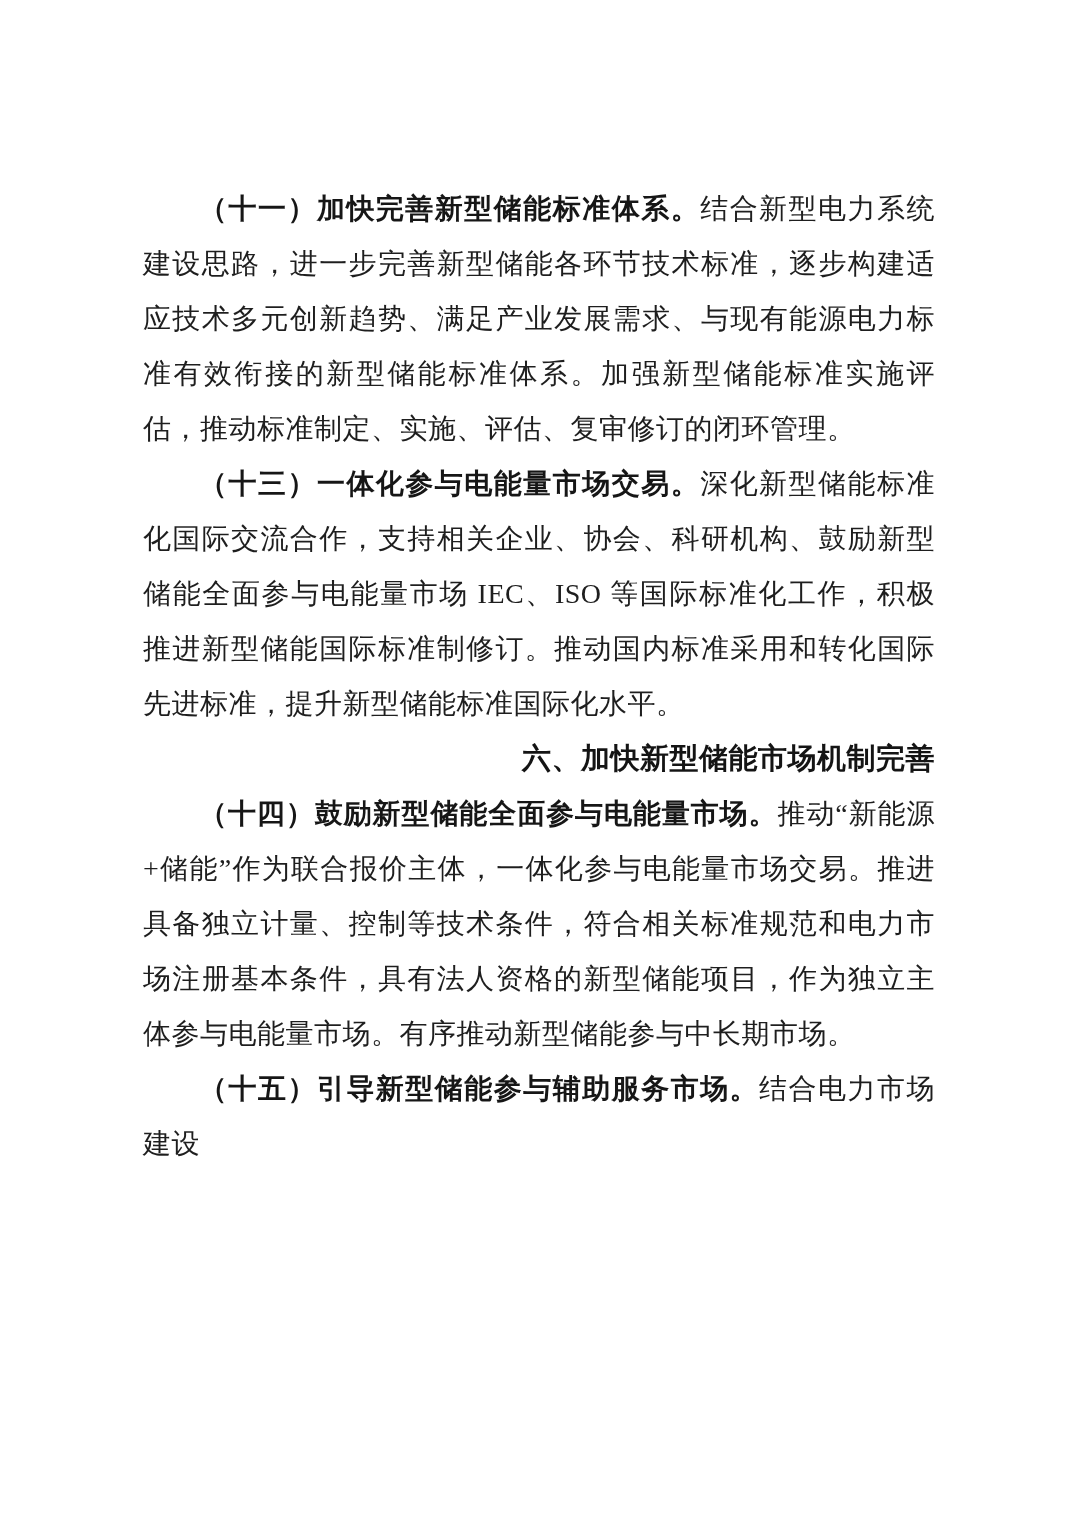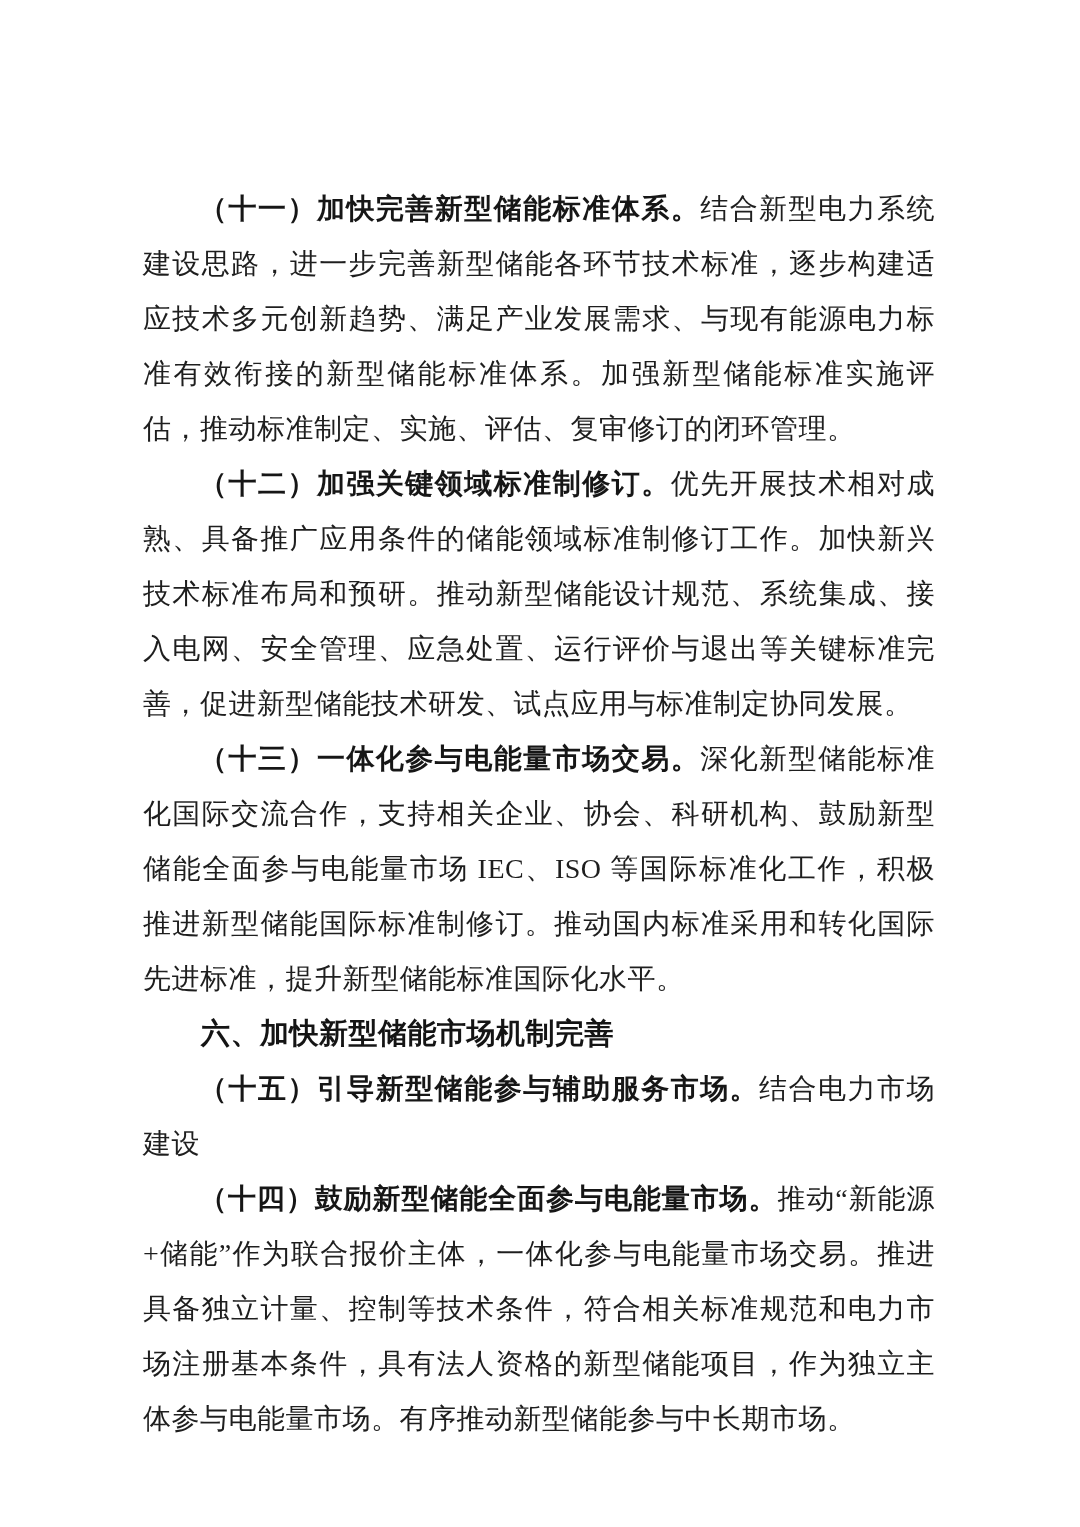--- a/index.html
+++ b/index.html
@@ -34,37 +34,36 @@
     font-weight: bold;
     color: #161616;
   }
   .section-heading {
     margin: 0;
     font-family: "Liberation Sans", "DejaVu Sans", sans-serif;
     font-weight: bold;
     font-size: 29px;
     line-height: 55px;
     color: #141414;
-    text-align: left;
+    text-align: right;
     text-indent: 2em;
     letter-spacing: 0.5px;
   }
 </style>
 </head>
 <body>
 
 <div class="page">
   <div class="doc-body">
 
     <p class="para"><span class="lead">（十一）加快完善新型储能标准体系。</span><span>结合新型电力系统建设思路，进一步完善新型储能各环节技术标准，逐步构建适应技术多元创新趋势、满足产业发展需求、与现有能源电力标准有效衔接的新型储能标准体系。加强新型储能标准实施评估，推动标准制定、实施、评估、复审修订的闭环管理。</span></p>
 
-    <p class="para"><span class="lead">（十二）加强关键领域标准制修订。</span><span>优先开展技术相对成熟、具备推广应用条件的储能领域标准制修订工作。加快新兴技术标准布局和预研。推动新型储能设计规范、系统集成、接入电网、安全管理、应急处置、运行评价与退出等关键标准完善，促进新型储能技术研发、试点应用与标准制定协同发展。</span></p>
 
     <p class="para"><span class="lead">（十三）一体化参与电能量市场交易。</span><span>深化新型储能标准化国际交流合作，支持相关企业、协会、科研机构、鼓励新型储能全面参与电能量市场 IEC、ISO 等国际标准化工作，积极推进新型储能国际标准制修订。推动国内标准采用和转化国际先进标准，提升新型储能标准国际化水平。</span></p>
 
     <h2 class="section-heading">六、加快新型储能市场机制完善</h2>
 
+    <p class="para"><span class="lead">（十四）鼓励新型储能全面参与电能量市场。</span><span>推动“新能源+储能”作为联合报价主体，一体化参与电能量市场交易。推进具备独立计量、控制等技术条件，符合相关标准规范和电力市场注册基本条件，具有法人资格的新型储能项目，作为独立主体参与电能量市场。有序推动新型储能参与中长期市场。</span></p>
+
     <p class="para"><span class="lead">（十五）引导新型储能参与辅助服务市场。</span><span>结合电力市场建设</span></p>
-
-    <p class="para"><span class="lead">（十四）鼓励新型储能全面参与电能量市场。</span><span>推动“新能源+储能”作为联合报价主体，一体化参与电能量市场交易。推进具备独立计量、控制等技术条件，符合相关标准规范和电力市场注册基本条件，具有法人资格的新型储能项目，作为独立主体参与电能量市场。有序推动新型储能参与中长期市场。</span></p>
 
   </div>
 </div>
 
 </body></html>

